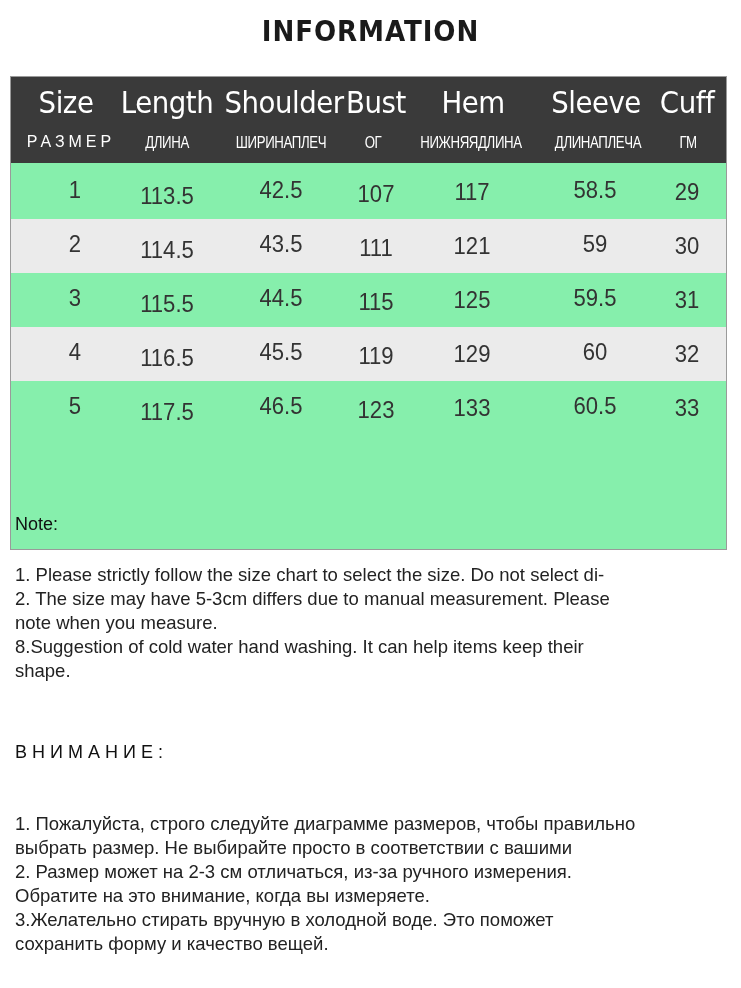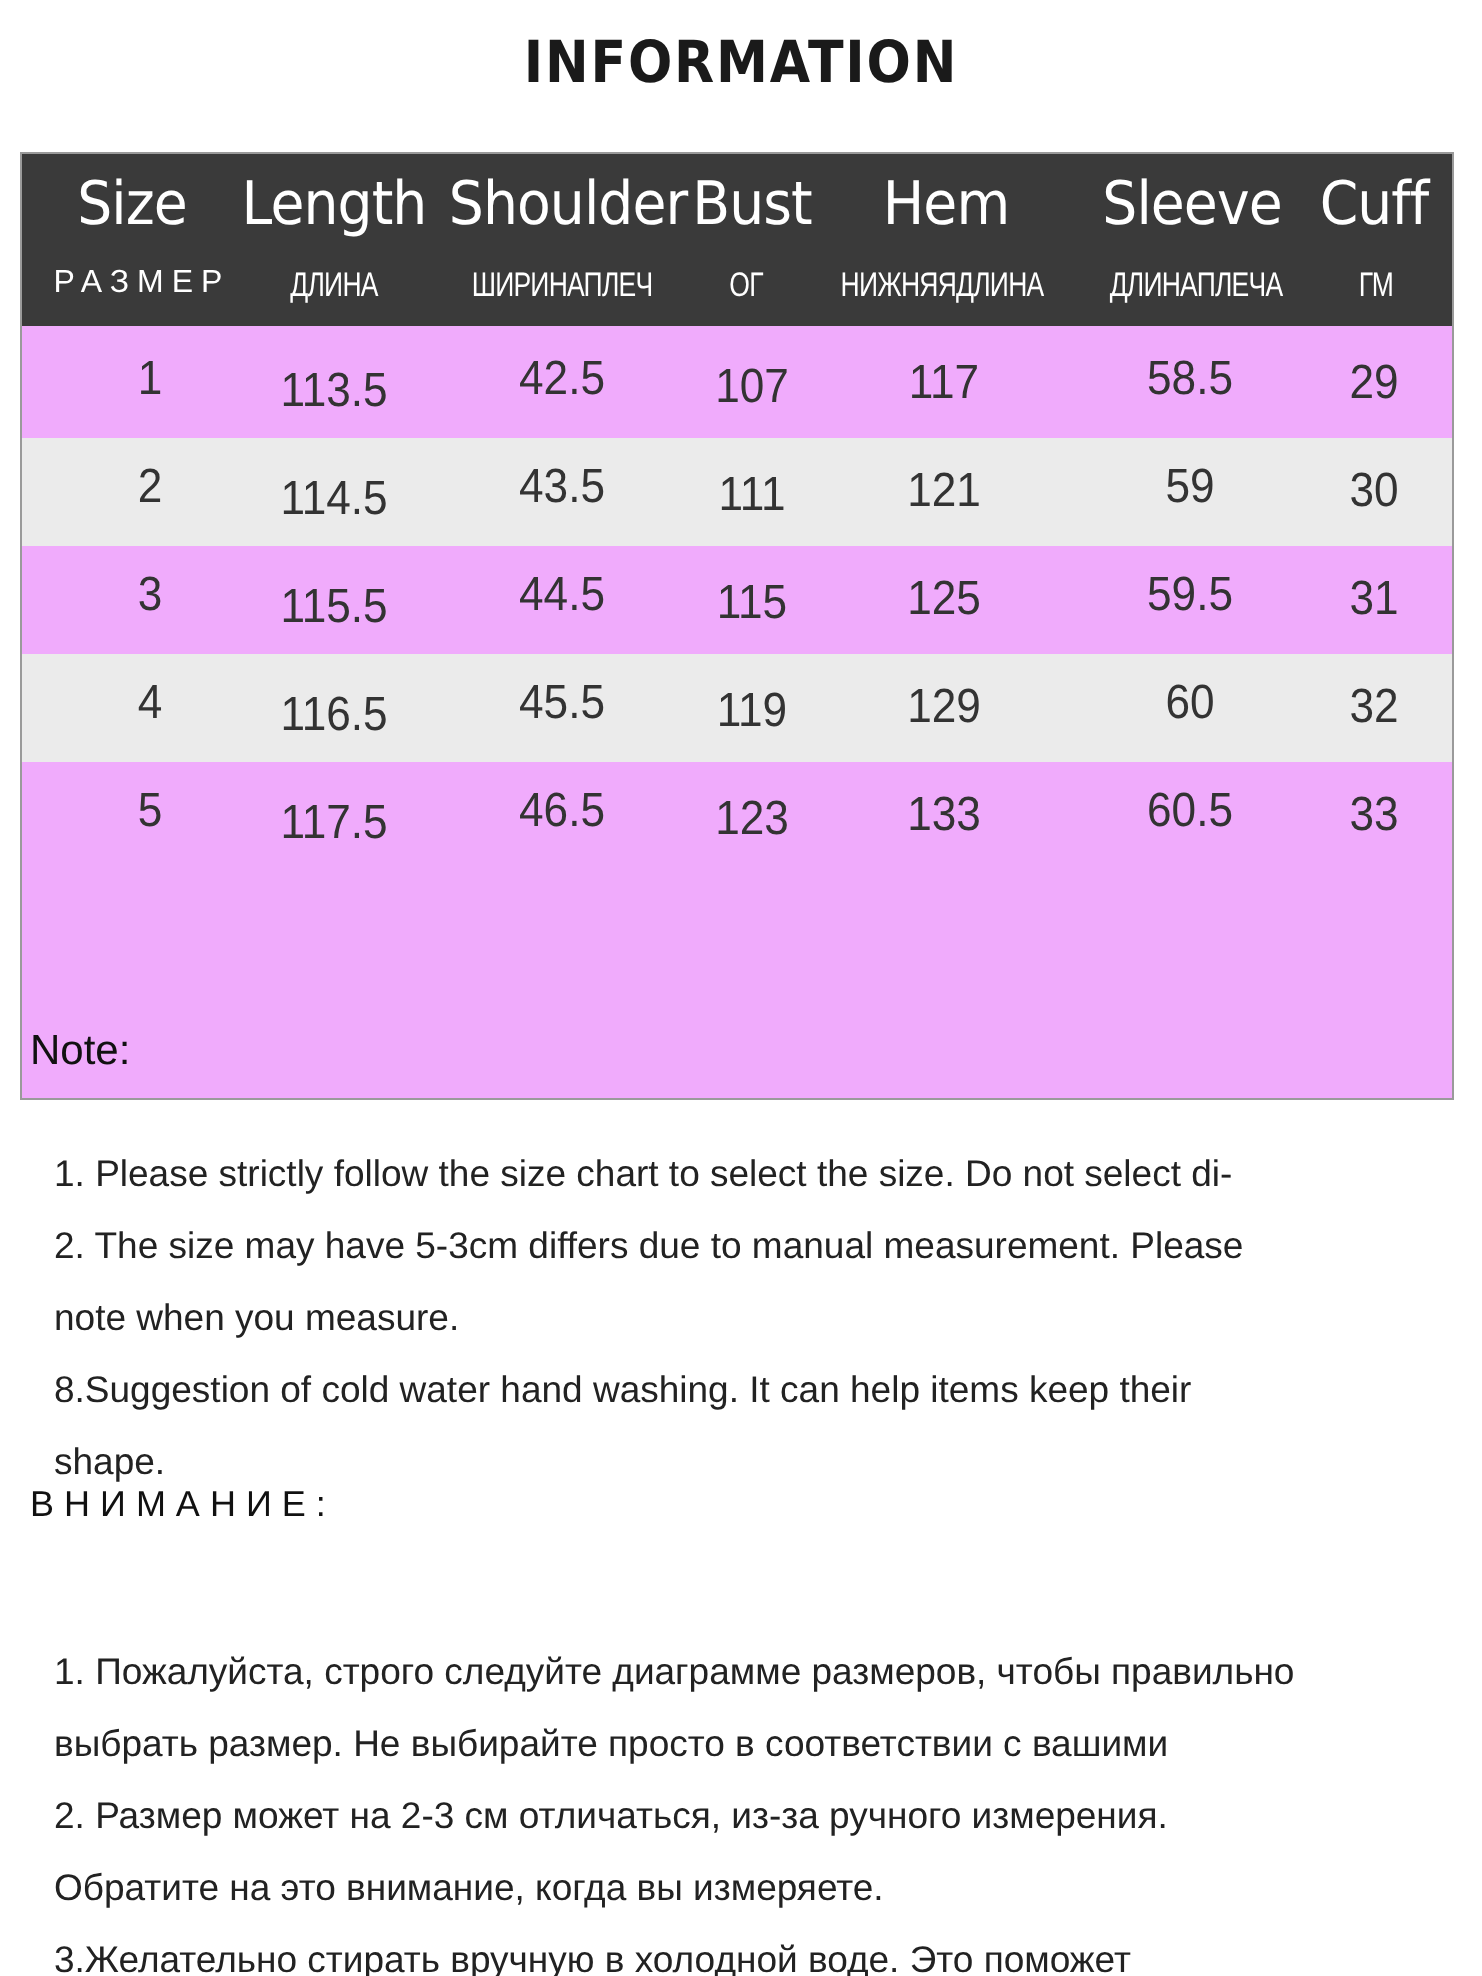--- a/index.html
+++ b/index.html
@@ -1,30 +1,30 @@
 <!DOCTYPE html>
 <html><head>
 <meta charset="utf-8">
 <style>
   html, body { margin: 0; padding: 0; background: #ffffff; }
   body { width: 741px; height: 988px; position: relative; overflow: hidden; font-family: "Liberation Sans", sans-serif; color: #222; }
   .title { position: absolute; top: 14px; left: 0; width: 741px; text-align: center; font-family: "DejaVu Sans", sans-serif; font-weight: bold; font-size: 29px; letter-spacing: 1px; color: #1a1a1a; transform: scaleX(0.9); }
-  .table { position: absolute; left: 10px; top: 76px; width: 717px; height: 474px; border: 1px solid #9a9a9a; box-sizing: border-box; background: #f0abfc; }
+  .table { position: absolute; left: 10px; top: 76px; width: 717px; height: 474px; border: 1px solid #9a9a9a; box-sizing: border-box; background: #86efac; }
   .thead { position: absolute; left: 0; top: 0; width: 100%; height: 86px; background: #3a3a3a; }
   .hcell { position: absolute; text-align: center; color: #fff; }
   .hen { top: 8px; font-size: 30px; transform: scaleX(0.92); font-family: "DejaVu Sans", sans-serif; letter-spacing: -0.5px; }
   .hru { top: 56px; font-size: 17px; transform: scaleX(0.78); letter-spacing: -0.5px; }
   .hru.spaced { letter-spacing: 4px; transform: scaleX(1); font-size: 16px; }
   .row { position: absolute; left: 0; width: 100%; height: 54px; }
   .row.alt { background: #ebebeb; }
   .cell { position: absolute; text-align: center; font-size: 24px; color: #333; transform: scaleX(0.92); }
   .notes { position: absolute; left: 15px; width: 710px; font-size: 18.5px; color: #222; line-height: 24px; }
-  .note-title { position: absolute; left: 15px; font-size: 21px; color: #111; }
+  .note-title { position: absolute; left: 15px; font-size: 18px; color: #111; }
   .note-title.ru { letter-spacing: 5px; font-size: 18px; }
-  .notes p { margin: 12px; }
+  .notes p { margin: 0; }
 </style>
 </head>
 <body>
 
 <div class="title">INFORMATION</div>
 
 <div class="table">
   <div class="thead">
     <div class="hcell hen" style="left:14px;width:82px">Size</div>
     <div class="hcell hen" style="left:104px;width:104px">Length</div>

